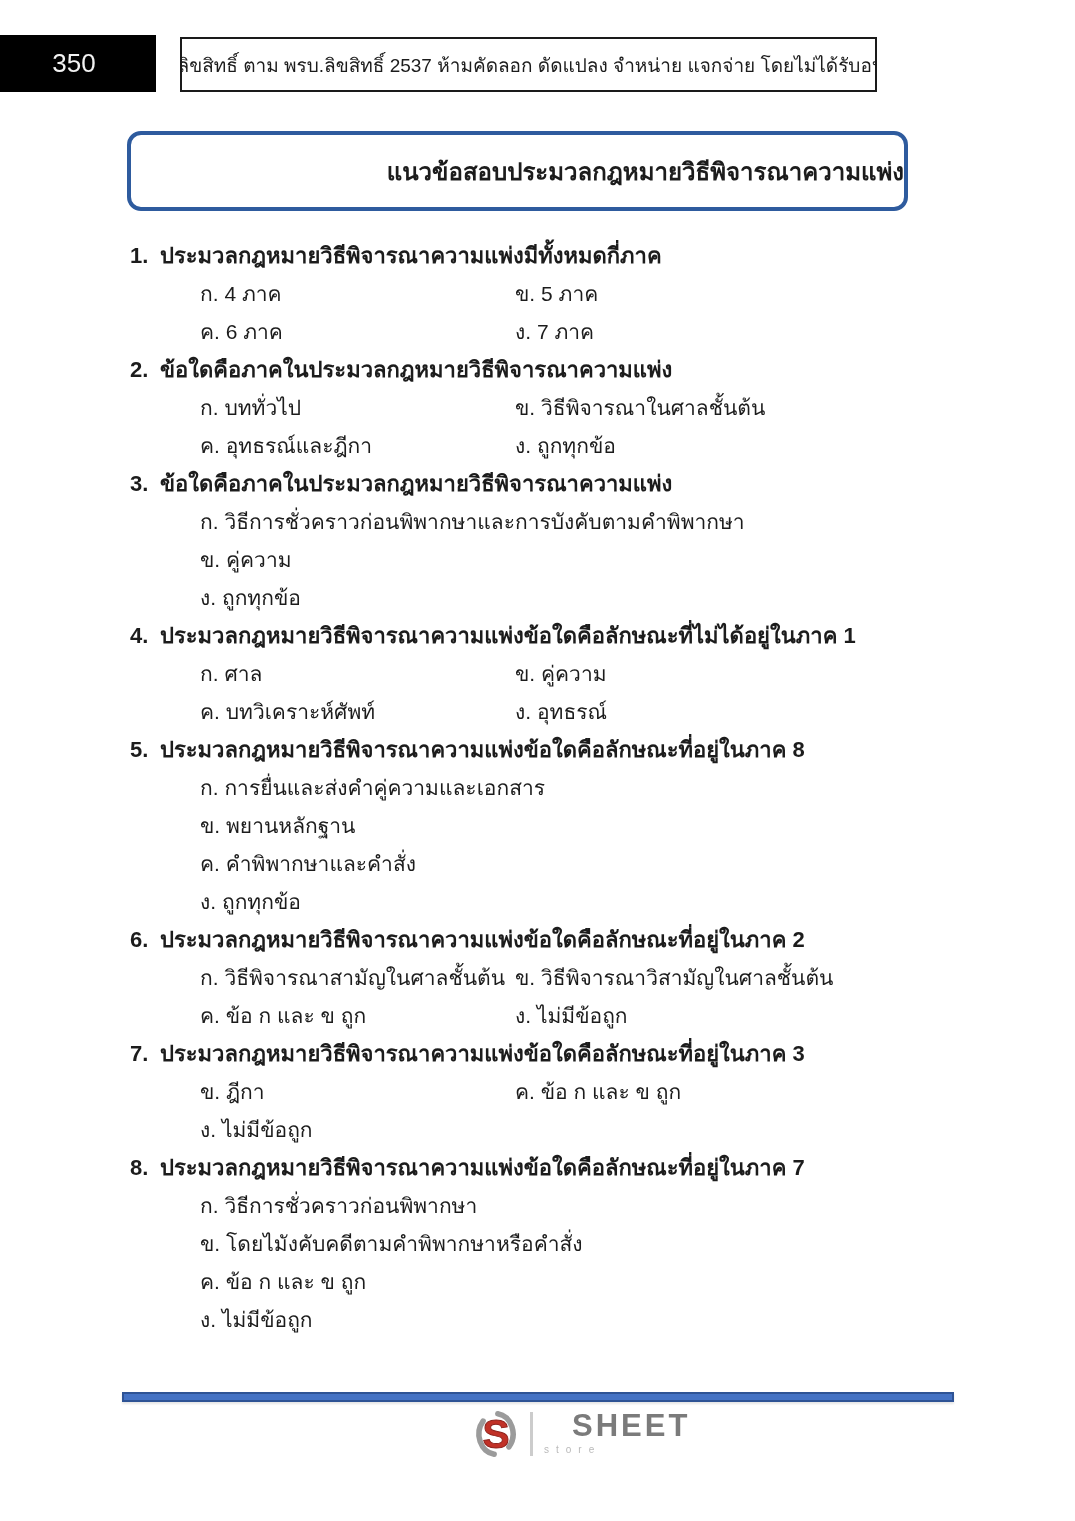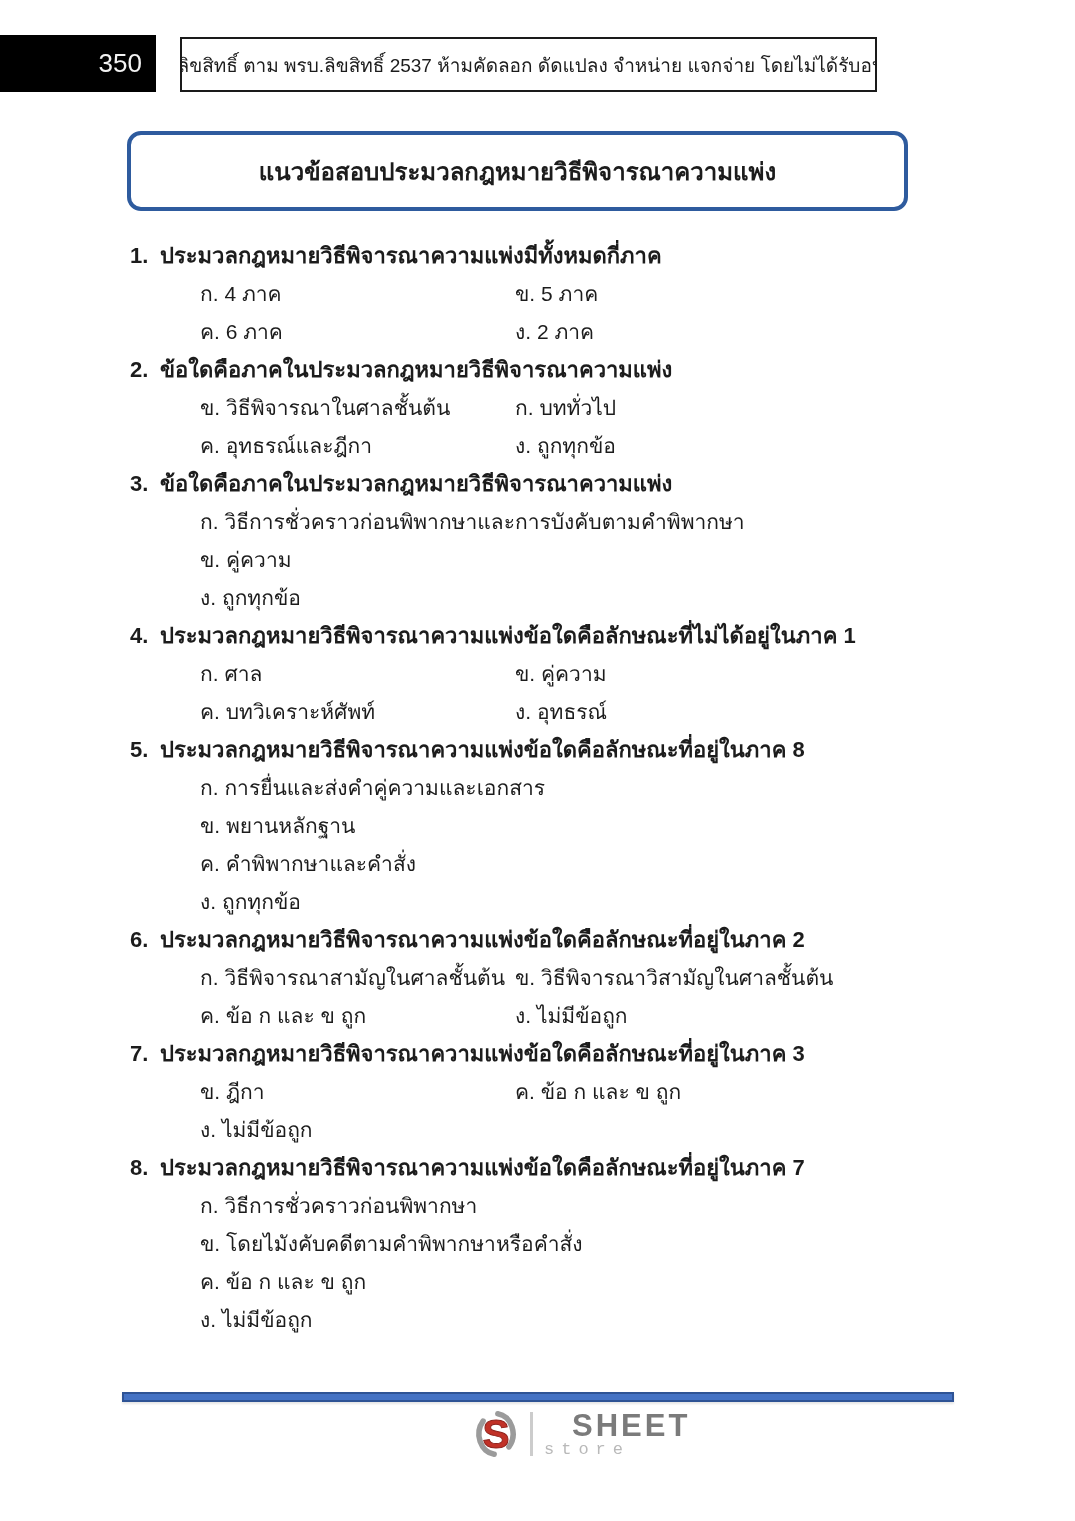--- a/index.html
+++ b/index.html
@@ -10,36 +10,36 @@
     color: #1c1c1c;
     position: relative;
     overflow: hidden;
   }
   .page { position: absolute; inset: 0; background: #ffffff; }
 
   
   .page-number-box {
     position: absolute; left: 0; top: 35px; width: 156px; height: 57px;
     background: #000000; box-sizing: border-box;
-    display: flex; align-items: center; justify-content: flex-end;
-    padding-right: 14px;
+    display: flex; align-items: center; justify-content: center;
+    padding-right: 8px;
   }
   .page-number { color: #f2f2f2; font-size: 26px; }
   .copyright-box {
     position: absolute; left: 180px; top: 37px; width: 697px; height: 55px;
     border: 2px solid #1a1a1a; box-sizing: border-box; background: #ffffff;
     display: flex; align-items: center; justify-content: center;
     font-size: 19px; white-space: nowrap; overflow: hidden;
   }
 
   
   .title-box {
     position: absolute; left: 127px; top: 131px; width: 781px; height: 80px;
     border: 4px solid #2e5b9e; border-radius: 14px; box-sizing: border-box;
-    display: flex; align-items: center; justify-content: center;
+    display: flex; align-items: center; justify-content: flex-end;
     font-size: 24px; font-weight: bold; background: #ffffff;
   }
 
   
   .questions { position: absolute; left: 130px; top: 237px; width: 810px; }
   .q-heading { font-size: 22px; font-weight: bold; line-height: 38px; white-space: nowrap; }
   .q-num { display: inline-block; min-width: 30px; }
   .options { margin-left: 70px; }
   .option { font-size: 21px; line-height: 38px; white-space: nowrap; }
   .two-col { display: grid; grid-template-columns: 315px 1fr; }
@@ -56,22 +56,22 @@
     display: flex; align-items: center; gap: 11px;
   }
   .logo-mark { display: block; }
   .logo-divider { width: 3px; height: 44px; background: #cccccc; }
   .logo-text { display: flex; flex-direction: column; justify-content: center; }
   .logo-wordmark {
     font-size: 31px; font-weight: bold; color: #7b7b7b;
     letter-spacing: 3px; line-height: 28px; margin-left: 28px;
   }
   .logo-subtext {
-    font-size: 17px; color: #b9b9b9; letter-spacing: 7px;
-    line-height: 15px; margin-top: 2px; font-family: Liberation Mono, monospace;
+    font-size: 10px; color: #b9b9b9; letter-spacing: 7px;
+    line-height: 15px; margin-top: 2px;
   }
 </style>
 </head>
 <body>
 
 <div class="page">
 
   <div class="page-number-box">
     <span class="page-number">350</span>
   </div>
@@ -87,31 +87,31 @@
   <div class="questions">
 
     <div class="question">
       <div class="q-heading">
         <span class="q-num">1.</span><span class="q-text">ประมวลกฎหมายวิธีพิจารณาความแพ่งมีทั้งหมดกี่ภาค</span>
       </div>
       <div class="options two-col">
         <div class="option">ก. 4 ภาค</div>
         <div class="option">ข. 5 ภาค</div>
         <div class="option">ค. 6 ภาค</div>
-        <div class="option">ง. 2 ภาค</div>
+        <div class="option">ง. 7 ภาค</div>
       </div>
     </div>
 
     <div class="question">
       <div class="q-heading">
         <span class="q-num">2.</span><span class="q-text">ข้อใดคือภาคในประมวลกฎหมายวิธีพิจารณาความแพ่ง</span>
       </div>
       <div class="options two-col">
+        <div class="option">ก. บททั่วไป</div>
         <div class="option">ข. วิธีพิจารณาในศาลชั้นต้น</div>
-        <div class="option">ก. บททั่วไป</div>
         <div class="option">ค. อุทธรณ์และฎีกา</div>
         <div class="option">ง. ถูกทุกข้อ</div>
       </div>
     </div>
 
     <div class="question">
       <div class="q-heading">
         <span class="q-num">3.</span><span class="q-text">ข้อใดคือภาคในประมวลกฎหมายวิธีพิจารณาความแพ่ง</span>
       </div>
       <div class="options one-col">

